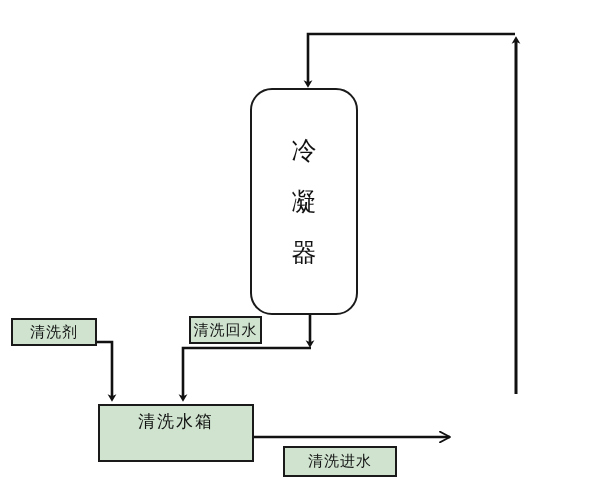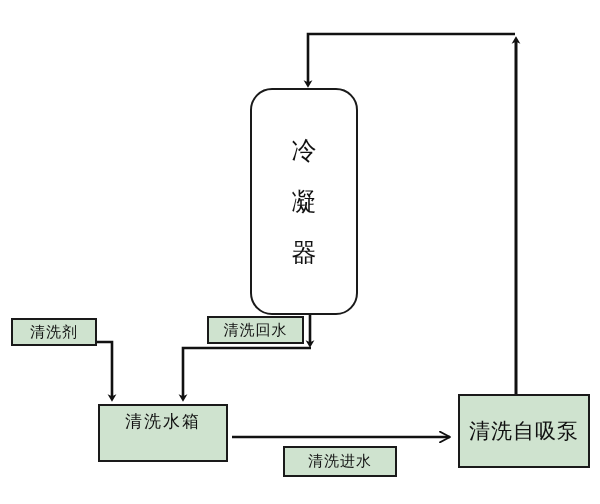--- a/index.html
+++ b/index.html
@@ -117,29 +117,26 @@
   <div class="node vessel" style="left:250px; top:88px; width:108px; height:227px;">
     <span class="ch">冷</span>
     <span class="ch">凝</span>
     <span class="ch">器</span>
   </div>
 
   <div class="node gbox" style="left:11px; top:311px; width:86px; height:28px;margin-top:7px;">
     <span class="tag">清洗剂</span>
   </div>
 
-  <div class="node gbox" style="left:207px; top:316px; width:97px; height:28px;">
+  <div class="node gbox" style="left:189px; top:316px; width:73px; height:28px;">
     <span class="tag">清洗回水</span>
   </div>
 
-  <div class="node gbox toptext" style="left:98px; top:404px; width:130px; height:58px;">
+  <div class="node gbox toptext" style="left:98px; top:404px; width:156px; height:58px;">
     <span class="tank-label">清洗水箱</span>
   </div>
 
   <div class="node gbox" style="left:283px; top:446px; width:114px; height:31px;text-align:right;">
     <span class="tag">清洗进水</span>
   </div>
 
-  <div class="node gbox" style="left:458px; top:394px; width:132px; height:74px;">
-    <span class="pump-label">清洗自吸泵</span>
-  </div>
 
 </div>
 
 </body></html>

